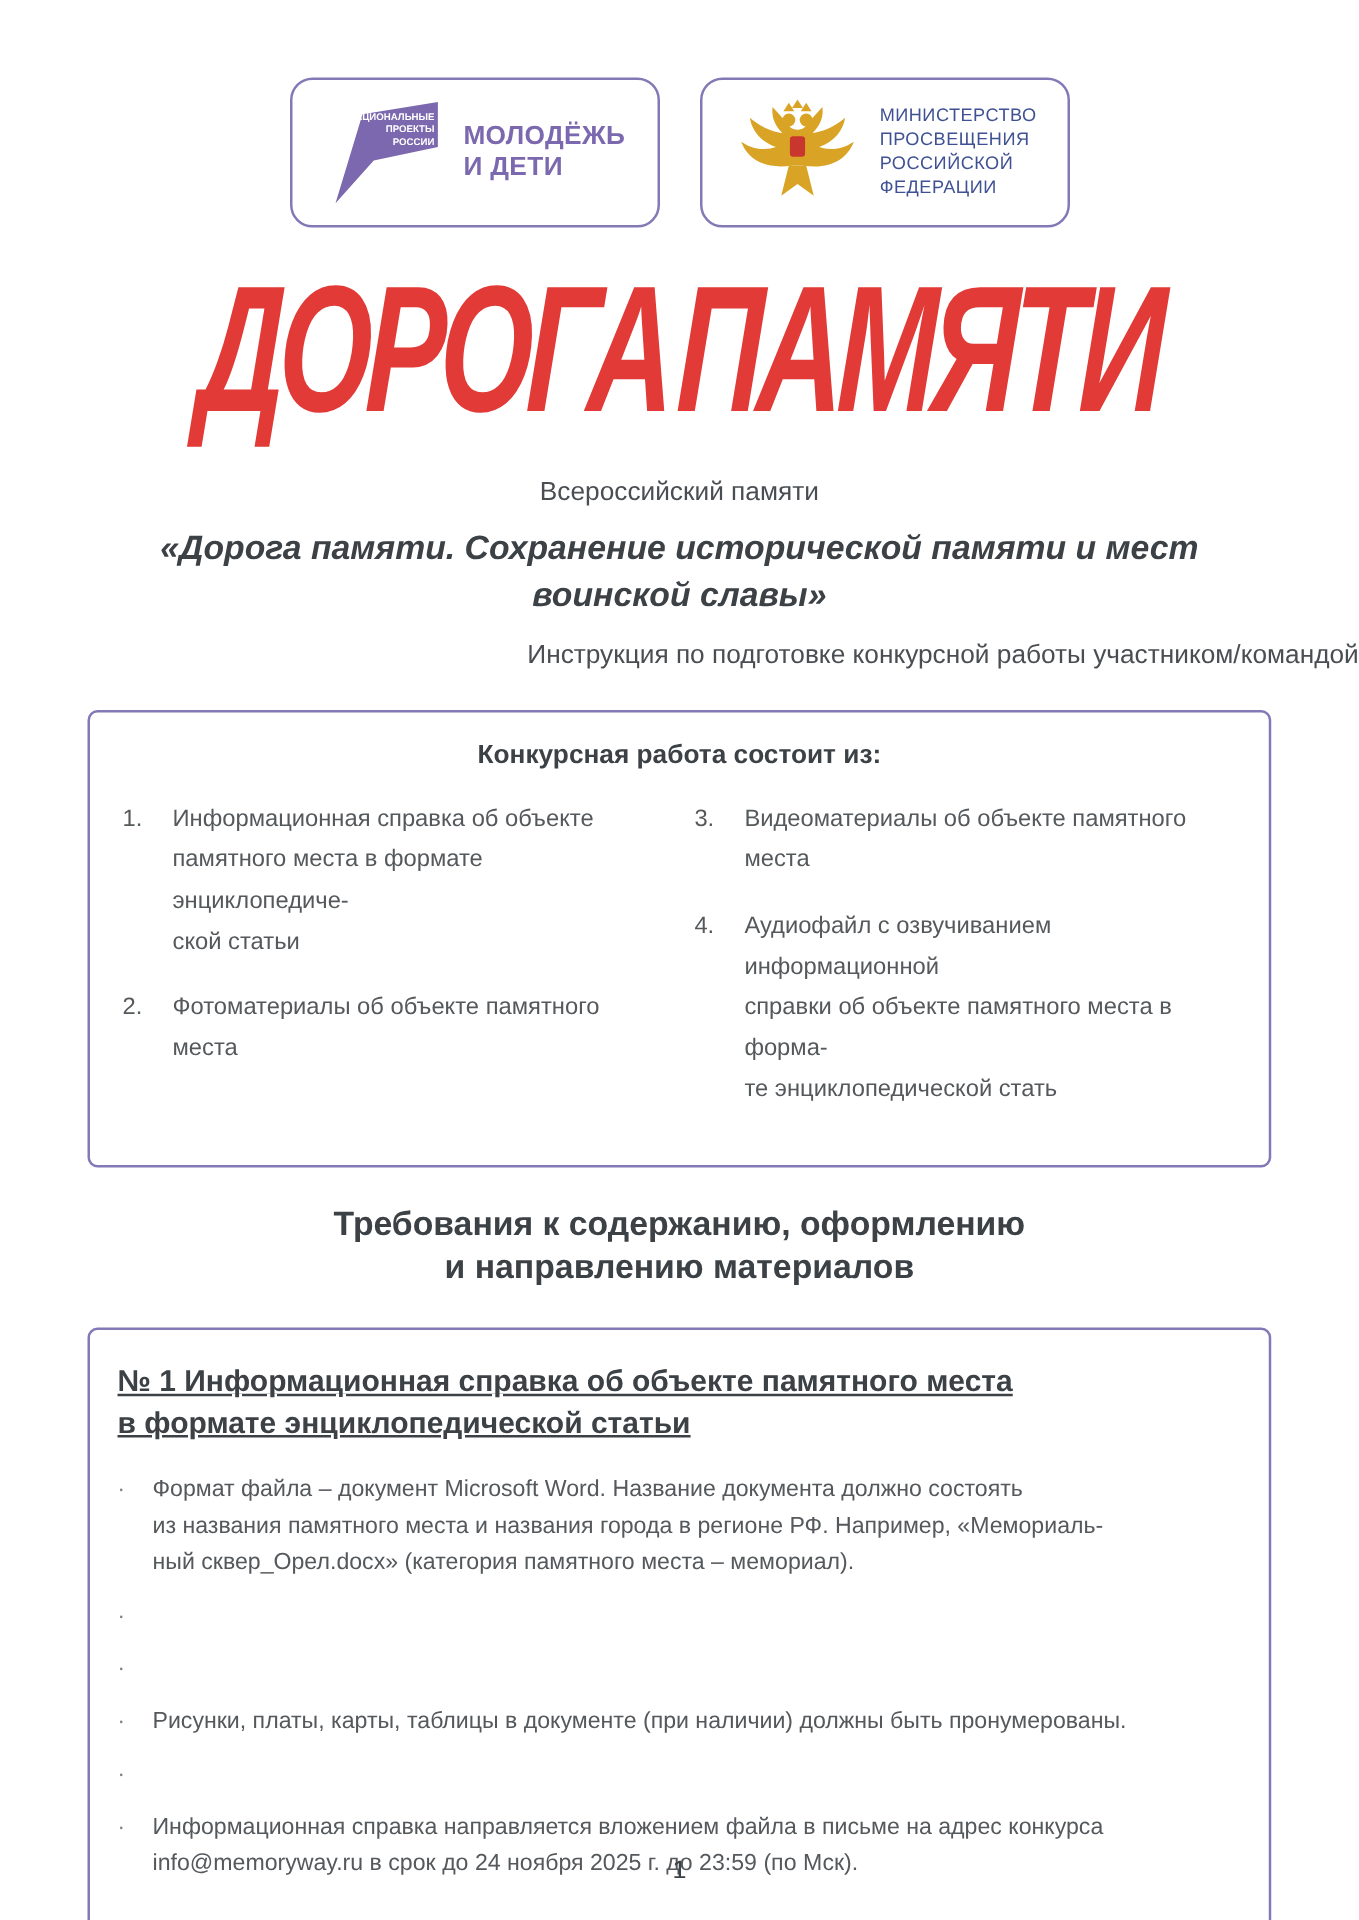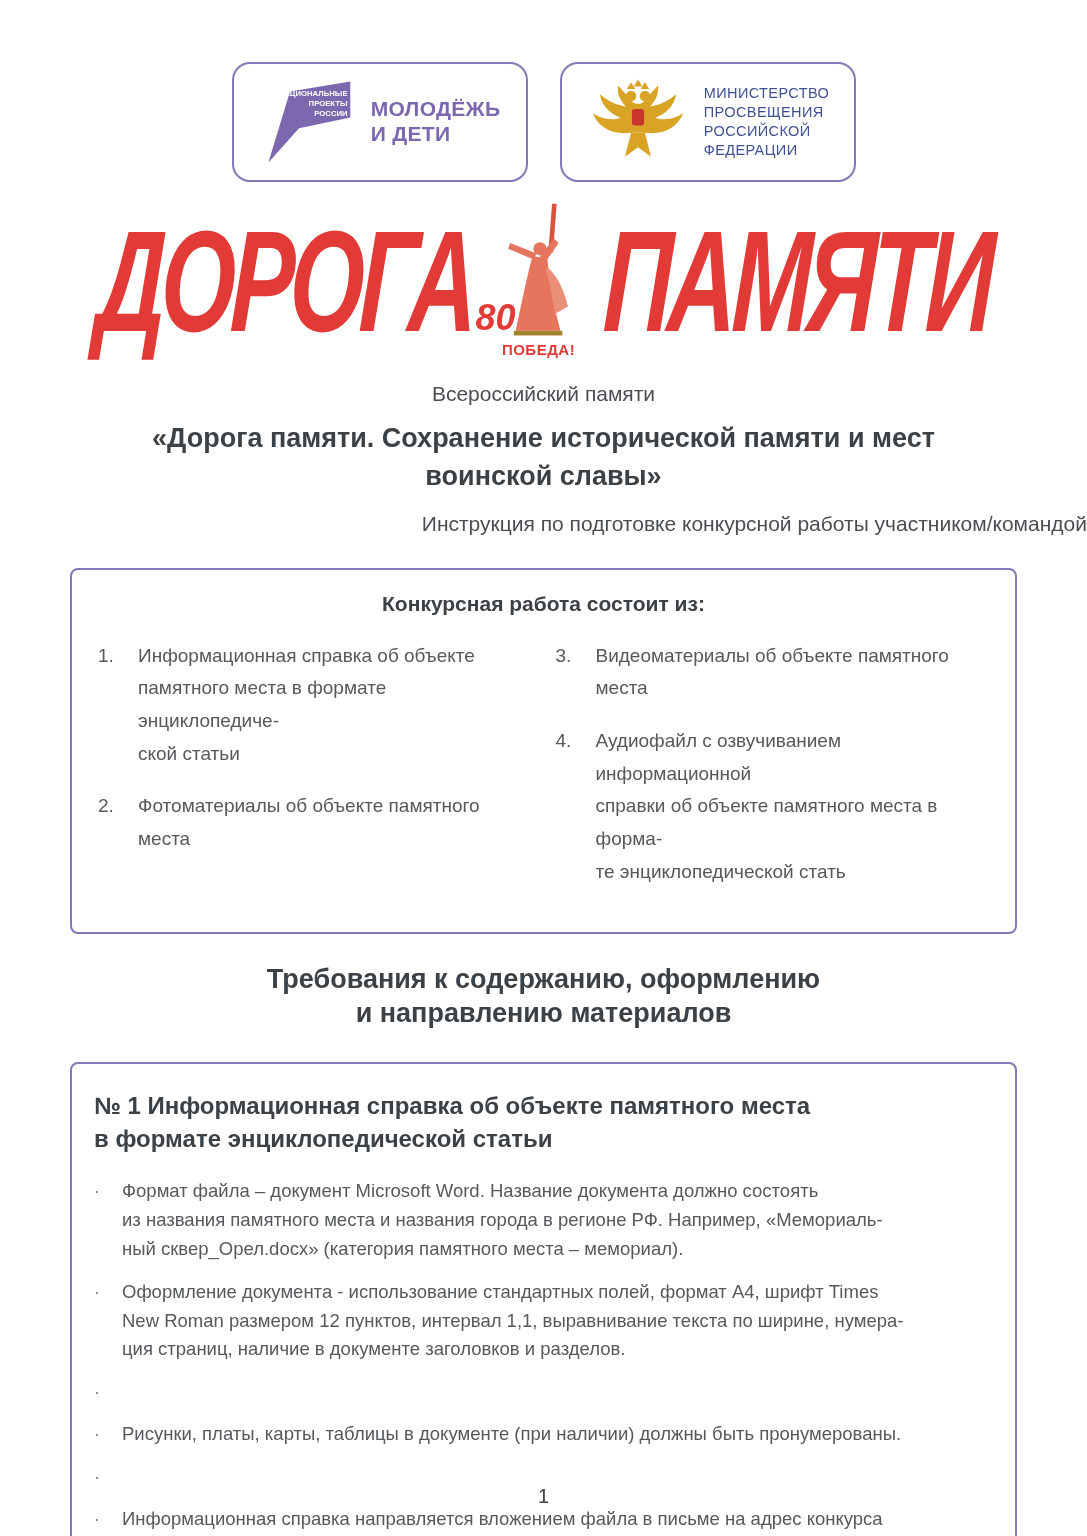--- a/index.html
+++ b/index.html
@@ -20,37 +20,37 @@
                letter-spacing:-5px;line-height:1;transform:scaleY(1.5) skewX(-3deg);}
   .emblem{position:relative;width:118px;height:158px;flex:0 0 auto;display:flex;
           flex-direction:column;align-items:center;justify-content:flex-start;}
   .emblem-80{position:absolute;left:-4px;bottom:24px;color:#e23a36;font-weight:900;
              font-style:italic;font-size:36px;line-height:1;}
   .emblem-caption{position:absolute;bottom:2px;left:0;right:0;text-align:center;color:#e23a36;
                   font-weight:900;font-size:15px;letter-spacing:.5px;}
 
   
   .kicker{margin-top:22px;text-align:center;font-size:21px;color:#4a4e52;}
-  .doc-title{margin:14px 60px 0;text-align:center;font-size:27px;font-weight:bold;color:#3c4146;line-height:1.4;}
+  .doc-title{margin:14px 60px 0;text-align:center;font-size:27px;font-weight:bold;color:#3c4146;line-height:1.4;font-style:italic;}
   .doc-subtitle{margin-top:16px;text-align:right;font-size:21px;color:#4a4e52;}
 
   
   .box{margin:32px 70px 0;border:2px solid #8478b6;border-radius:8px;background:#fff;}
   .composition-box{padding:22px 22px 24px;}
   .box-title{text-align:center;font-size:21px;font-weight:bold;color:#3c4146;}
   .cols{display:flex;gap:24px;margin-top:24px;padding:0 4px;}
   .col{flex:1;}
   .num-item{display:flex;gap:16px;margin-bottom:20px;font-size:19px;color:#55595c;line-height:1.72;}
   .num-item .num{flex:0 0 24px;text-align:left;}
 
   .requirements-heading{margin:28px 60px 0;text-align:center;font-size:27px;font-weight:bold;
                         color:#3c4146;line-height:1.26;}
 
   .requirements-box{padding:26px 24px 28px 22px;}
-  .section-title{font-size:24px;font-weight:bold;color:#3c4146;line-height:1.35;}
+  .section-title{font-size:24px;font-weight:bold;color:#3c4146;line-height:1.35;text-decoration:underline;}
   .bullets{list-style:none;margin:22px 0 0;padding:0;}
   .bullet{display:flex;gap:18px;margin-bottom:14px;font-size:18.5px;color:#55595c;line-height:1.56;}
   .bullet .dot{flex:0 0 10px;color:#7a7e82;font-size:18px;line-height:1.56;}
 
   .page-number{position:absolute;bottom:28px;left:0;right:0;text-align:center;
                font-size:20px;color:#3c4146;}
 </style>
 </head>
 <body>
 
@@ -88,35 +88,20 @@
       </svg>
       <div class="ministry-label pre">МИНИСТЕРСТВО
 ПРОСВЕЩЕНИЯ
 РОССИЙСКОЙ
 ФЕДЕРАЦИИ</div>
     </div>
   </div>
 
   <div class="banner">
     <span class="banner-word">ДОРОГА</span>
-    <span class="emblem">
-      <svg viewBox="0 0 110 150" width="104" height="140">
-        <g fill="#e5755c">
-          <path d="M74 2 L70 54 L65 54 L69 2 Z" fill="#d8543f"></path>
-          <path d="M56 58 L71 39 L76 44 L62 64 Z"></path>
-          <path d="M50 62 L22 50 L24 44 L52 55 Z"></path>
-          <circle cx="56" cy="50" r="7"></circle>
-          <path d="M48 58 C42 80 36 110 30 138 L78 138 C70 108 66 84 64 60 Z"></path>
-          <path d="M64 70 C76 80 82 96 86 112 L72 120 C70 100 66 84 62 74 Z" fill="#eb9078"></path>
-        </g>
-        <rect x="28" y="138" width="52" height="5" fill="#a08430"></rect>
-      </svg>
-      <span class="emblem-80">80</span>
-      <span class="emblem-caption">ПОБЕДА!</span>
-    </span>
     <span class="banner-word">ПАМЯТИ</span>
   </div>
 
   <div class="kicker">Всероссийский памяти</div>
   <h1 class="doc-title pre">«Дорога памяти. Сохранение исторической памяти и мест
 воинской славы»</h1>
   <div class="doc-subtitle">Инструкция по подготовке конкурсной работы участником/командой</div>
 
   <div class="box composition-box">
     <div class="box-title">Конкурсная работа состоит из:</div>
@@ -156,23 +141,20 @@
 в формате энциклопедической статьи</div>
     <ul class="bullets">
       <li class="bullet">
         <span class="dot">·</span>
         <span class="pre">Формат файла – документ Microsoft Word. Название документа должно состоять
 из названия памятного места и названия города в регионе РФ. Например, «Мемориаль-
 ный сквер_Орел.docx» (категория памятного места – мемориал).</span>
       </li>
       <li class="bullet">
         <span class="dot">·</span>
-        <span class="pre">Оформление документа - использование стандартных полей, формат А4, шрифт Times
-New Roman размером 12 пунктов, интервал 1,1, выравнивание текста по ширине, нумера-
-ция страниц, наличие в документе заголовков и разделов.</span>
       </li>
       <li class="bullet">
         <span class="dot">·</span>
       </li>
       <li class="bullet">
         <span class="dot">·</span>
         <span class="pre">Рисунки, платы, карты, таблицы в документе (при наличии) должны быть пронумерованы.</span>
       </li>
       <li class="bullet">
         <span class="dot">·</span>

